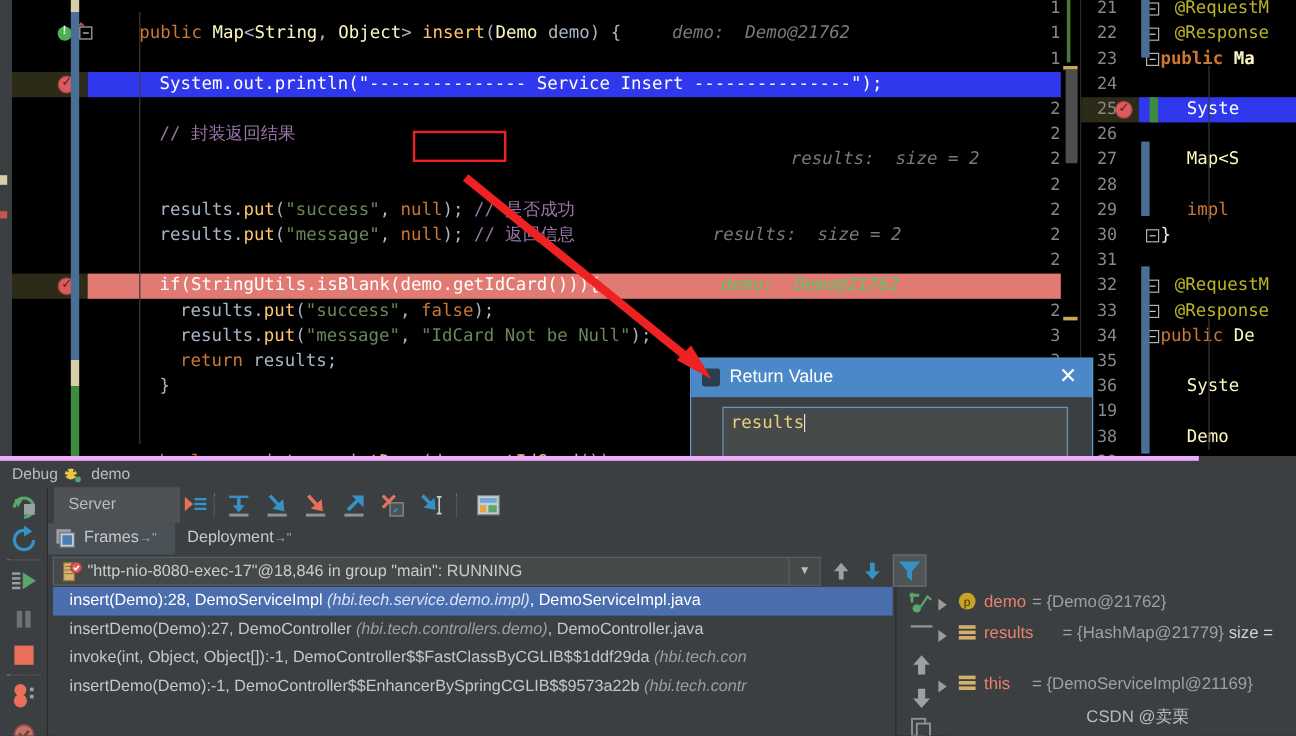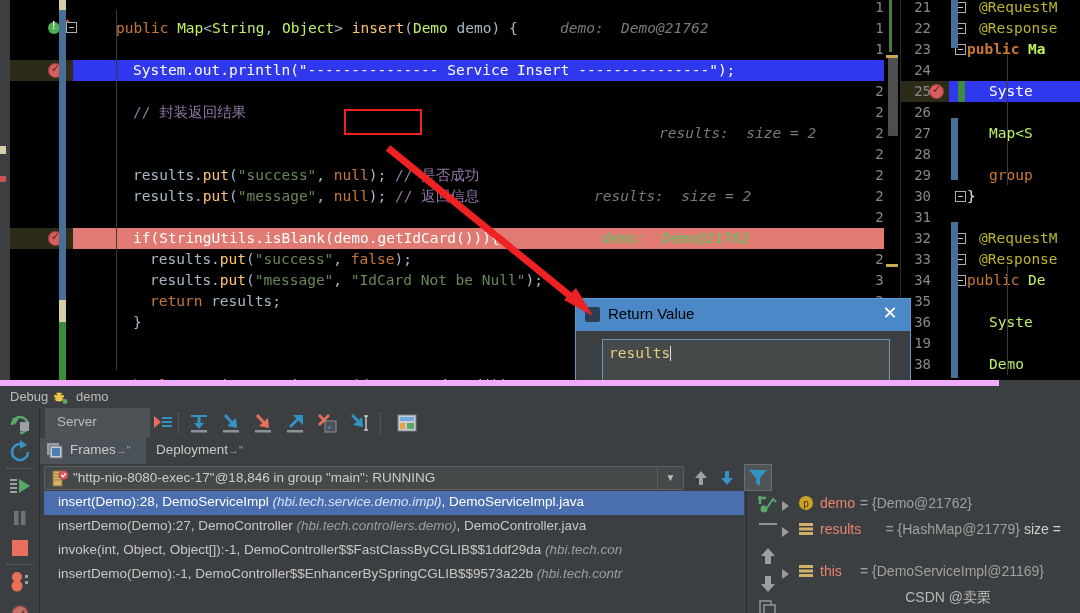--- a/index.html
+++ b/index.html
@@ -25,21 +25,21 @@
 
   .vcs-stripe { position:absolute; width:7px; }
   .fold-bar { position:absolute; left:56px; top:0; width:7px; height:380px; background:#000; }
 
   .code-line { position:absolute; left:0; height:21px; line-height:21px; white-space:pre;
       font-family:"DejaVu Sans Mono", monospace; font-size:14.5px; color:#a9b7c6; }
   .hl-blue { position:absolute; left:0; width:100%; height:21px; background:#2f38ec; }
   .hl-red  { position:absolute; left:0; width:100%; height:21px; background:#e17a72; }
 
   .kw { color:#cc7832; }
-  .cls { color:#bef264; }
+  .cls { color:#fef9c3; }
   .typ { color:#a9b7c6; }
   .str { color:#6a8759; }
   .cmt { color:#9876aa; }
   .meth { color:#ffc66d; }
   .anno { color:#bbb529;margin-left:12px; }
   .white { color:#e8e8e8; }
   .hint { color:#7a7a7a; font-style:italic; }
   .hint-green { color:#62c462; font-style:italic; }
   .onblue { color:#ffffff; }
 
@@ -66,21 +66,21 @@
         background:#db5c5c; border:1px solid #9e4040; }
   .bp:after { content:"\2713"; position:absolute; left:2px; top:-2px; font-size:11px; color:#5b2020; }
   .mbadge { position:absolute; width:12px; height:12px; border-radius:50%; background:#4caf50; }
   .mbadge:after{ content:"!"; position:absolute; left:4px; top:-2px; font-size:10px; color:#fff; font-weight:bold;}
   .uarrow { position:absolute; font-size:13px; color:#c75450; font-family:"DejaVu Sans", sans-serif;}
   .foldmark { position:absolute; width:11px; height:11px; border:1px solid #b0b0b0; background:#000; }
   .foldmark:after { content:""; position:absolute; left:2px; top:4px; width:5px; height:1px; background:#ccc; }
 
   
   .debug-panel { position:absolute; left:0; top:380px; width:999px; height:233px; background:#3c3f41;
-     border-top:6px solid #f0abfc; }
+     border-top:4px solid #f0abfc; }
   .debug-header { position:absolute; left:0; top:0; width:1080px; height:22px; color:#bbb; font-size:13px; }
   .debug-header .lbl { position:absolute; left:10px; top:3px; }
   .debug-header .proc { position:absolute; left:76px; top:3px; }
   .bugicon { position:absolute; left:52px; top:4px; width:16px; height:14px; }
 
   .left-toolbar { position:absolute; left:0; top:22px; width:40px; height:211px; background:#3c3f41;
      border-right:1px solid #2b2b2b; }
   .lt-btn { position:absolute; left:8px; width:24px; height:24px; }
   .lt-sep { position:absolute; left:6px; width:28px; height:1px; border-top:1px dotted #666; }
 
@@ -125,21 +125,21 @@
   .var-name { position:absolute; left:32px; color:#e8826e; }
   .var-val { color:#a0a0a0; }
   .var-size { color:#d0d0d0; }
 
   .watermark { position:absolute; right:8px; bottom:6px; color:#b9b9b9; font-size:14px; }
 
   
   .dialog { position:absolute; left:575px; top:298px; width:336px; height:170px;
      background:#3c3f41; border:1px solid #5a9fd4; }
   .dlg-title { position:absolute; left:0; top:0; width:334px; height:32px; background:#4a88c7; }
-  .dlg-title .t { position:absolute; left:32px; top:6px; color:#000000; font-size:15px; }
+  .dlg-title .t { position:absolute; left:32px; top:6px; color:#ffffff; font-size:15px; }
   .dlg-ico { position:absolute; left:9px; top:8px; width:15px; height:15px; background:#2d3d50; border-radius:2px;}
   .dlg-close { position:absolute; right:10px; top:5px; width:20px; height:20px; color:#fff;
       font-size:18px; text-align:center; line-height:19px; cursor:pointer;}
   .dlg-input { position:absolute; left:26px; top:40px; width:288px; height:56px;
       background:#45494a; border:1px solid #6897bb; }
   .dlg-input .val { position:absolute; left:6px; top:5px; color:#e6d07a;
      font-family:"DejaVu Sans Mono", monospace; font-size:14.5px; }
   .caret { display:inline-block; width:1px; height:15px; background:#ddd; vertical-align:-3px; }
   .help-btn { position:absolute; left:26px; top:113px; width:34px; height:34px; border-radius:50%;
      background:#484c4e; border:1px solid #5a5e60; color:#6c9fd0; font-size:20px;
@@ -244,21 +244,21 @@
           <div class="r-gutter-hl" style="top:81px;"></div>
           <div class="r-hl" style="top:81px;"></div>
           <div class="bp" style="left:28px;top:84px;"></div>
           <div class="r-stripe" style="left:57px;top:81px;height:21px;background:#3d8b3d;"></div>
           <div class="r-code" style="left:88px;top:81px;"><span class="onblue">Syste</span></div>
           <div class="ln" style="top:81px;">25</div>
           <div class="ln" style="top:102px;">26</div>
           <div class="r-code" style="left:88px;top:123px;"><span class="cls">Map&lt;S</span></div>
           <div class="ln" style="top:123px;">27</div>
           <div class="ln" style="top:144px;">28</div>
-          <div class="r-code" style="left:88px;top:165px;"><span class="kw">group</span></div>
+          <div class="r-code" style="left:88px;top:165px;"><span class="kw">impl</span></div>
           <div class="ln" style="top:165px;">29</div>
           <div class="r-code" style="left:66px;top:186px;"><span class="white">}</span></div>
           <div class="ln" style="top:186px;">30</div>
           <div class="ln" style="top:207px;">31</div>
           <div class="r-code" style="left:66px;top:228px;"><span class="anno">@RequestM</span></div>
           <div class="ln" style="top:228px;">32</div>
           <div class="r-code" style="left:66px;top:249px;"><span class="anno">@Response</span></div>
           <div class="ln" style="top:249px;">33</div>
           <div class="r-code" style="left:66px;top:270px;"><span class="kw">public</span><span class="cls"> De</span></div>
           <div class="ln" style="top:270px;">34</div>

